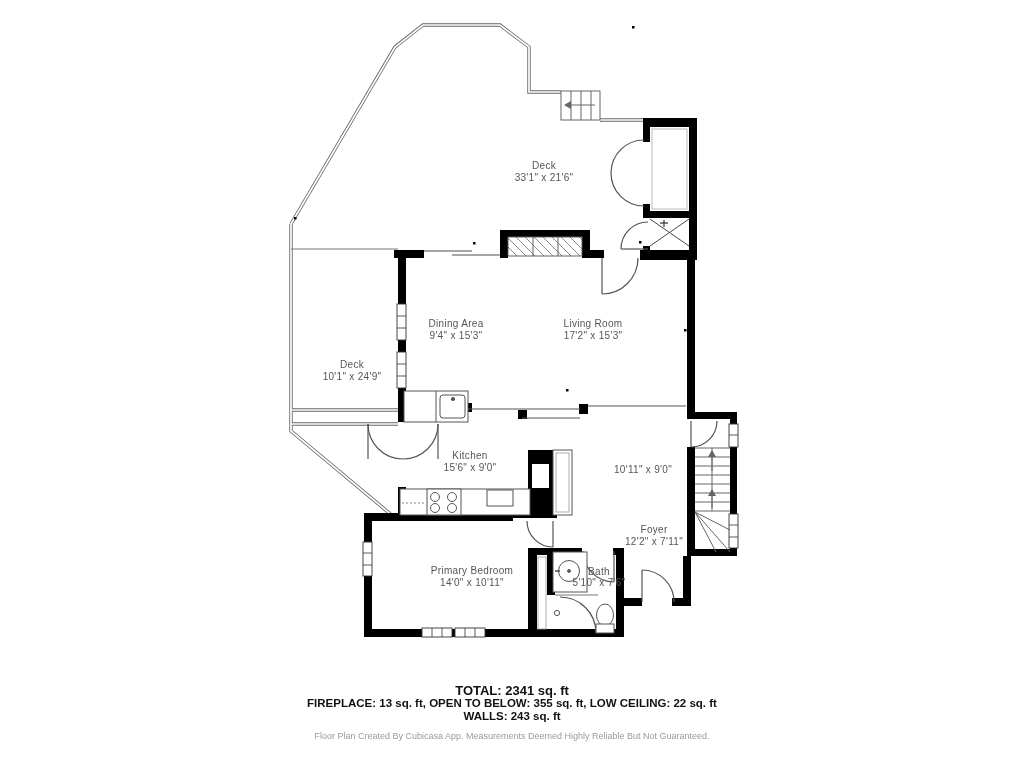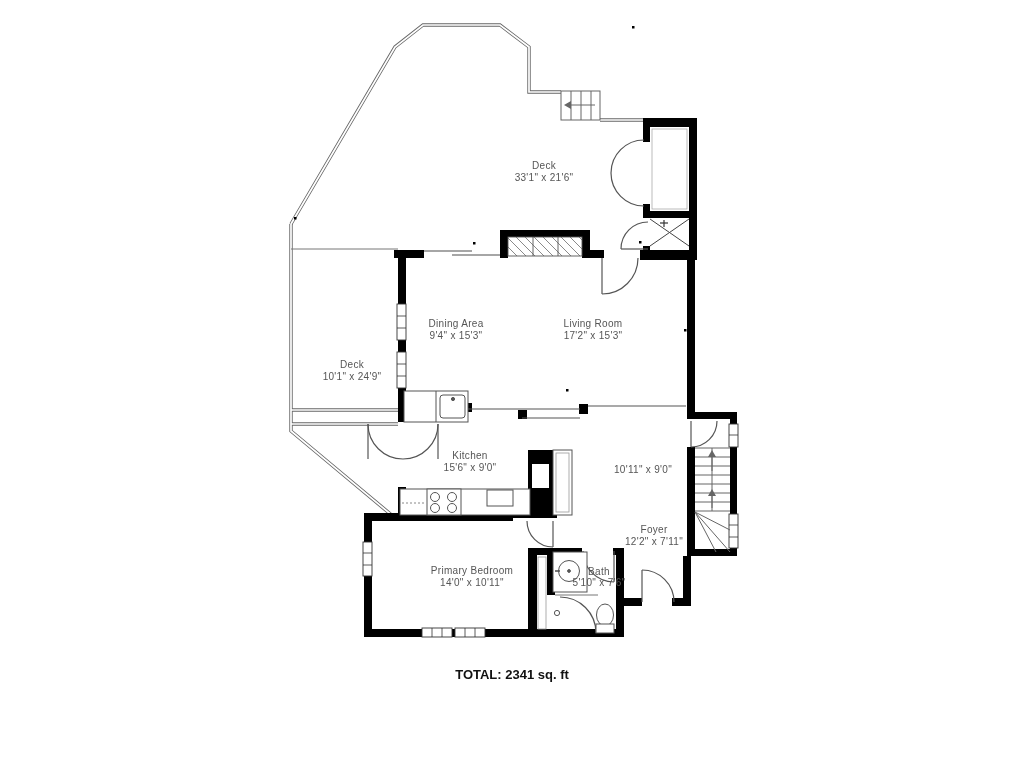--- a/index.html
+++ b/index.html
@@ -1,20 +1,20 @@
 <!DOCTYPE html>
 <html><head>
 <meta charset="utf-8">
 <style>
   html,body{margin:0;padding:0;background:#fff;}
   .page{position:relative;width:1024px;height:768px;background:#fff;overflow:hidden;
         font-family:"Liberation Sans",sans-serif;border-radius:31px;}
   svg text{font-family:"Liberation Sans",sans-serif;font-size:10px;fill:#555;letter-spacing:.3px;}
   .summary{position:absolute;top:668px;left:0;width:100%;text-align:center;color:#111;}
-  .summary .total{font-size:13px;font-weight:bold;line-height:13px;}
+  .summary .total{font-size:13px;font-weight:bold;line-height:13px;margin-top:16px;}
   .summary .line{font-size:11.5px;font-weight:bold;line-height:12.8px;}
   .summary .disclaimer{font-size:9px;font-weight:normal;color:#9a9a9a;margin-top:8px;}
 </style>
 </head>
 <body>
 
 <div class="page">
 <svg width="1024" height="768" viewBox="0 0 1024 768">
   <defs>
     <pattern id="hatch" patternUnits="userSpaceOnUse" width="9" height="9">
@@ -247,14 +247,17 @@
     <text x="472" y="574">Primary Bedroom</text>
     <text x="472" y="586">14'0" x 10'11"</text>
     <text x="599" y="575">Bath</text>
     <text x="599" y="586">5'10" x 7'6"</text>
   </g>
 </svg>
 
 
 <div class="summary">
   <div class="total">TOTAL: 2341 sq. ft</div>
+  <div class="line">FIREPLACE: 13 sq. ft, OPEN TO BELOW: 355 sq. ft, LOW CEILING: 22 sq. ft</div>
+  <div class="line">WALLS: 243 sq. ft</div>
+  <div class="disclaimer">Floor Plan Created By Cubicasa App. Measurements Deemed Highly Reliable But Not Guaranteed.</div>
 </div>
 </div>
 
 </body></html>

